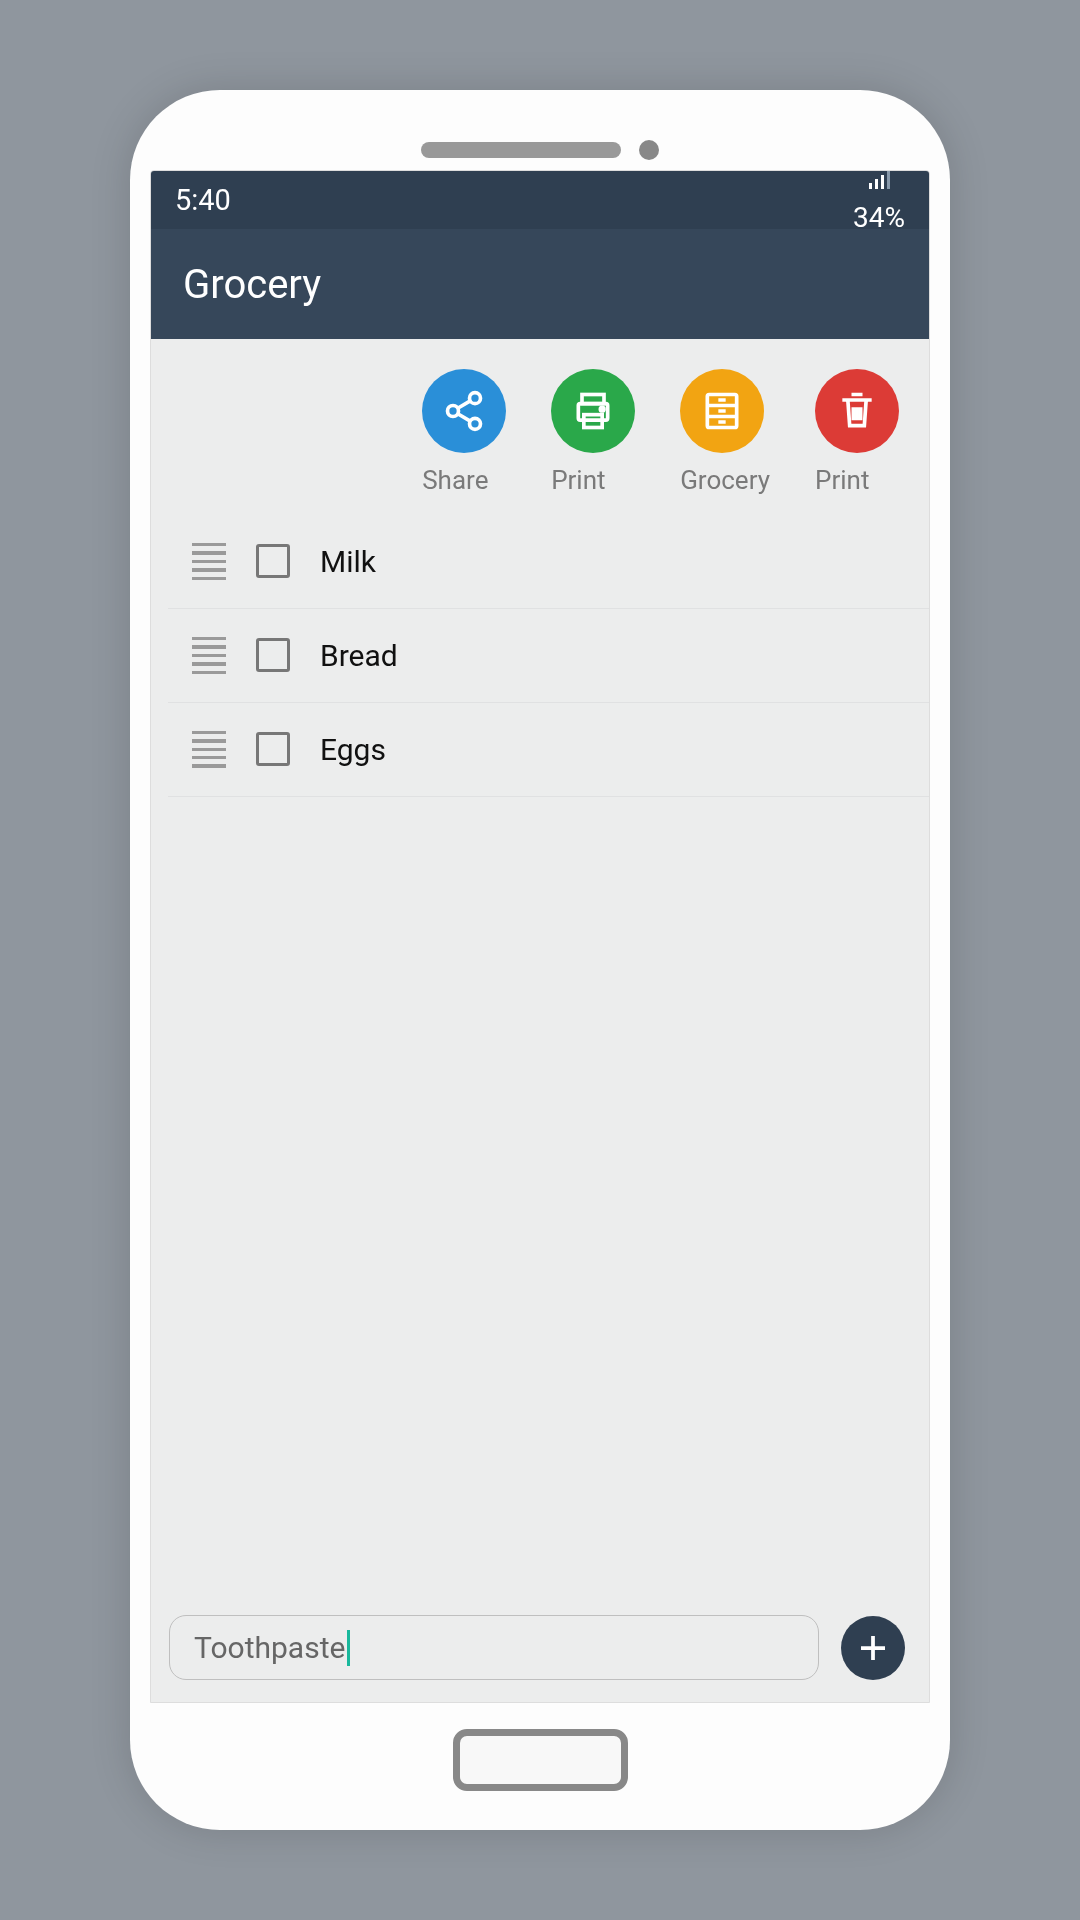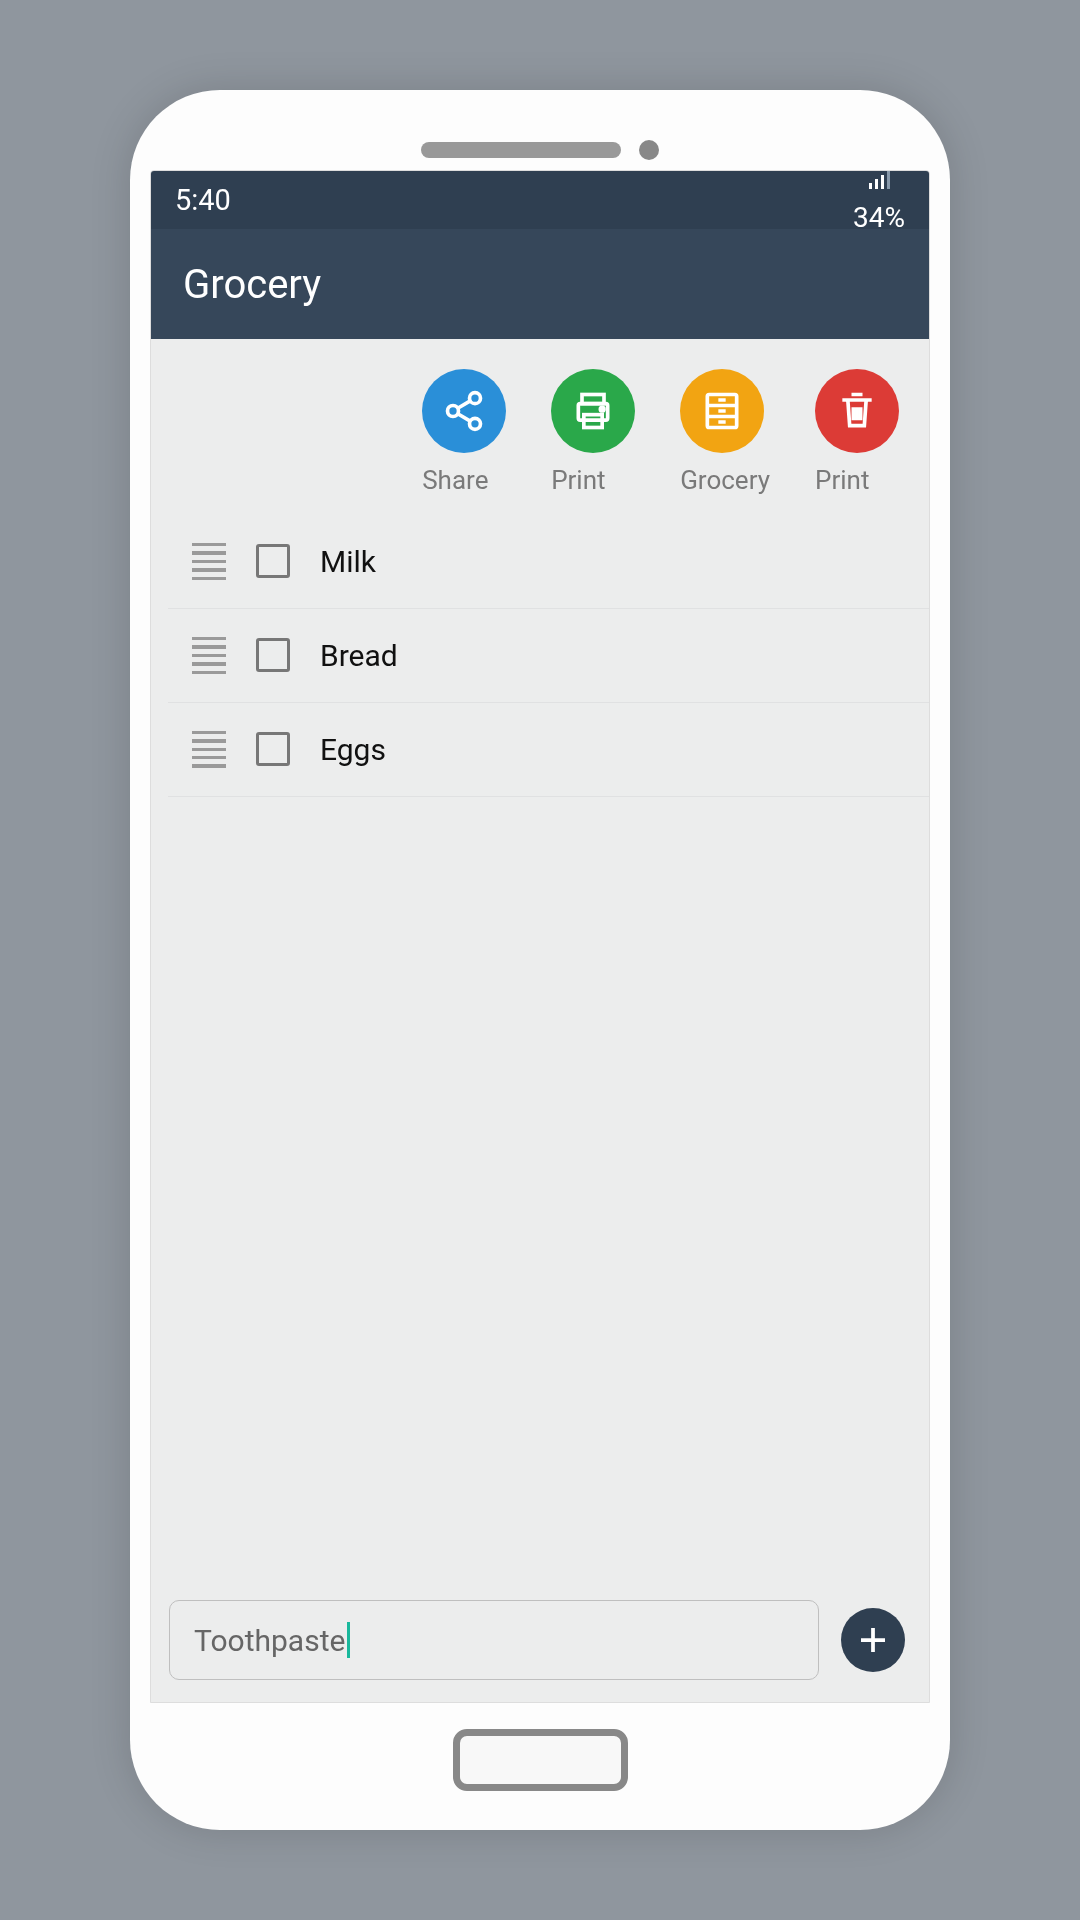--- a/index.html
+++ b/index.html
@@ -138,23 +138,23 @@
     cursor: pointer;
   }
   .input-row {
     display: flex;
     align-items: center;
     gap: 22px;
     padding: 18px 24px 22px 18px;
   }
   .text-input {
     flex: 1;
-    height: 80px;
+    height: 65px;
     border: 1.5px solid #bfbfbf;
-    border-radius: 10px;
+    border-radius: 17px;
     padding: 0 24px;
     font-size: 30px;
     color: #666;
     background: #eceded;
     outline: none;
     display: flex;
     align-items: center;
   }
   .cursor {
     display: inline-block;

